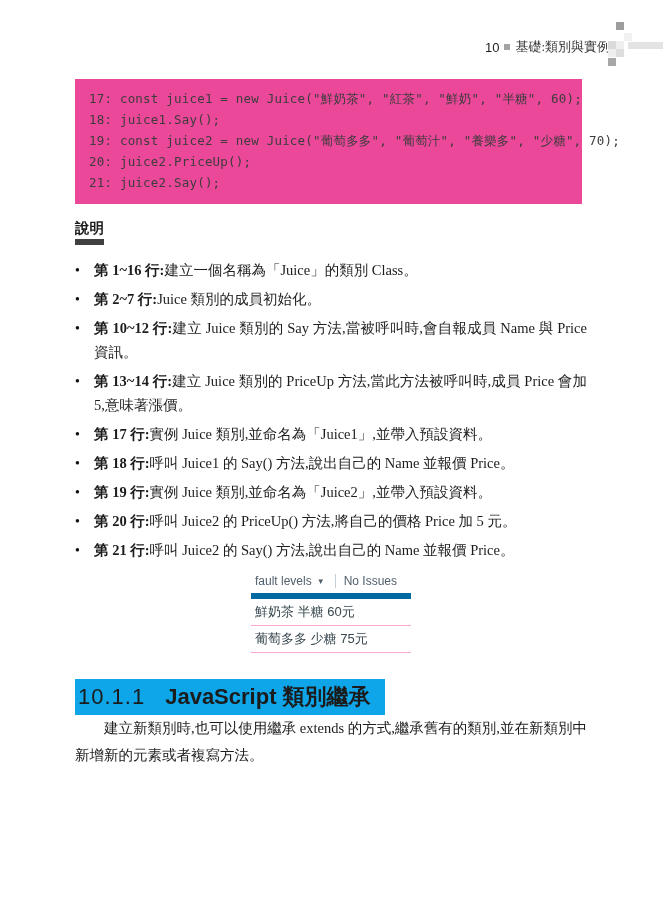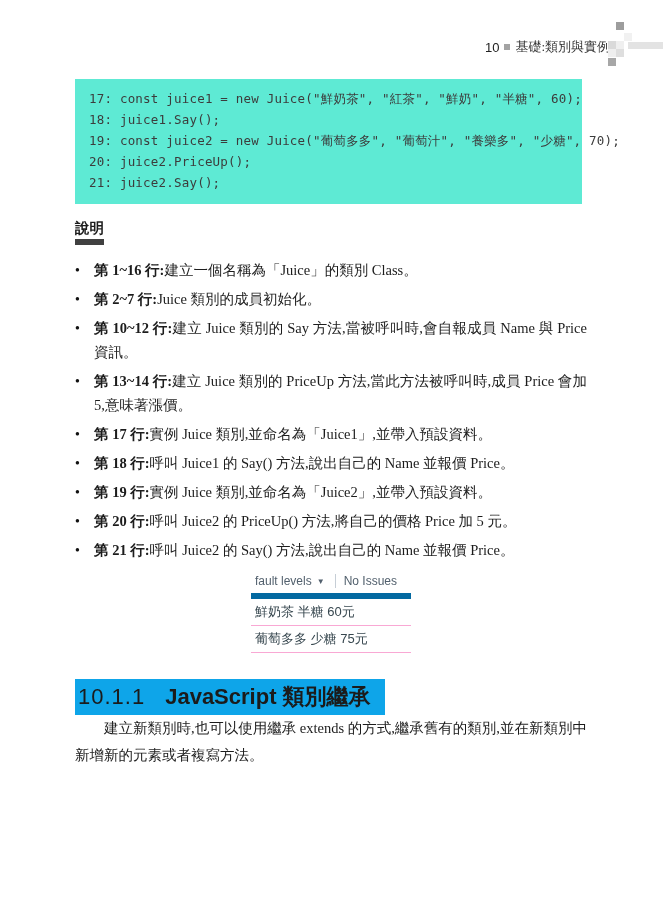--- a/index.html
+++ b/index.html
@@ -32,21 +32,21 @@
   .sq4 { left:616px; top:41px;  background:#efefef; }
   .bar { position:absolute; left:628px; top:42px; width:35px; height:7px; background:#e3e3e3; }
   .sq5 { left:608px; top:49px;  background:#efefef; }
   .sq6 { left:616px; top:49px;  background:#dedede; }
   .sq7 { left:608px; top:58px;  background:#a7a7a7; }
 
   .content { position:absolute; left:75px; top:79px; width:512px; }
 
   
   .code-block {
-    background:#5eead4;
+    background:#ec4899;
     padding:9px 10px 11px 14px;
     width:507px;
   }
   .code-line {
     font-family:"DejaVu Sans Mono","Liberation Mono",monospace;
     font-size:12.5px; line-height:21px; color:#3c3c3c;
     white-space:pre; letter-spacing:0.2px;
   }
 
   

